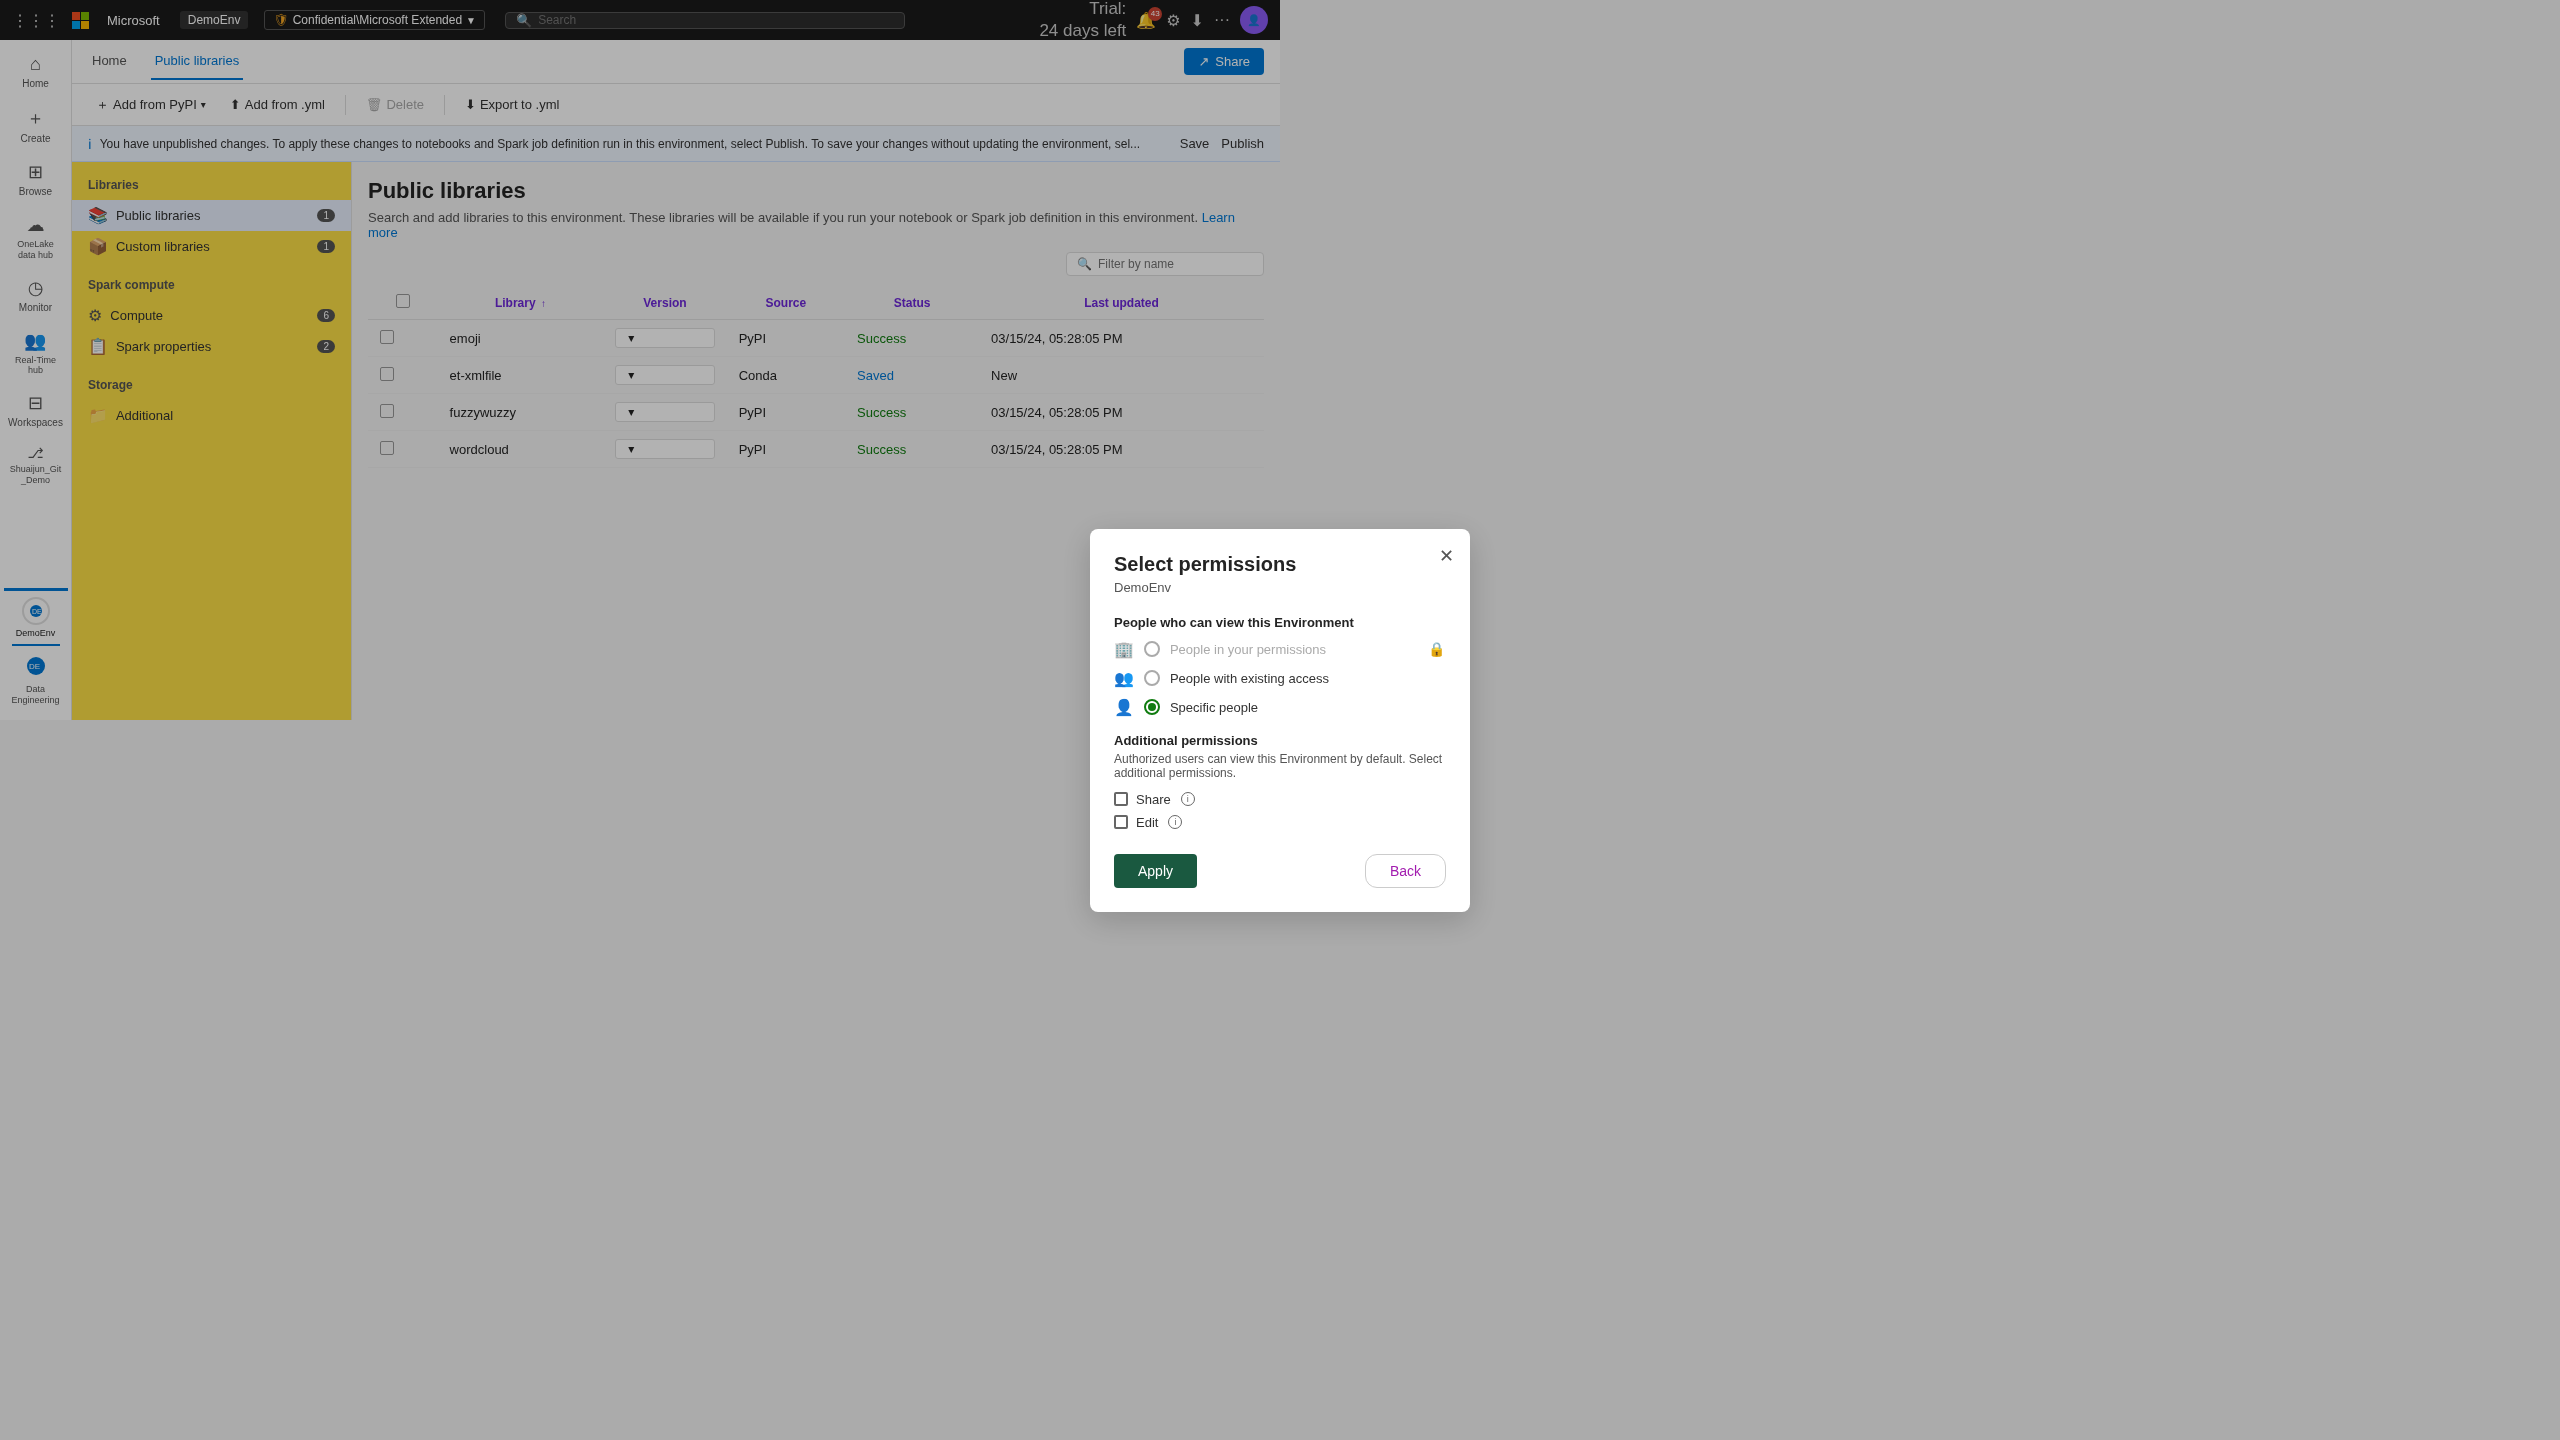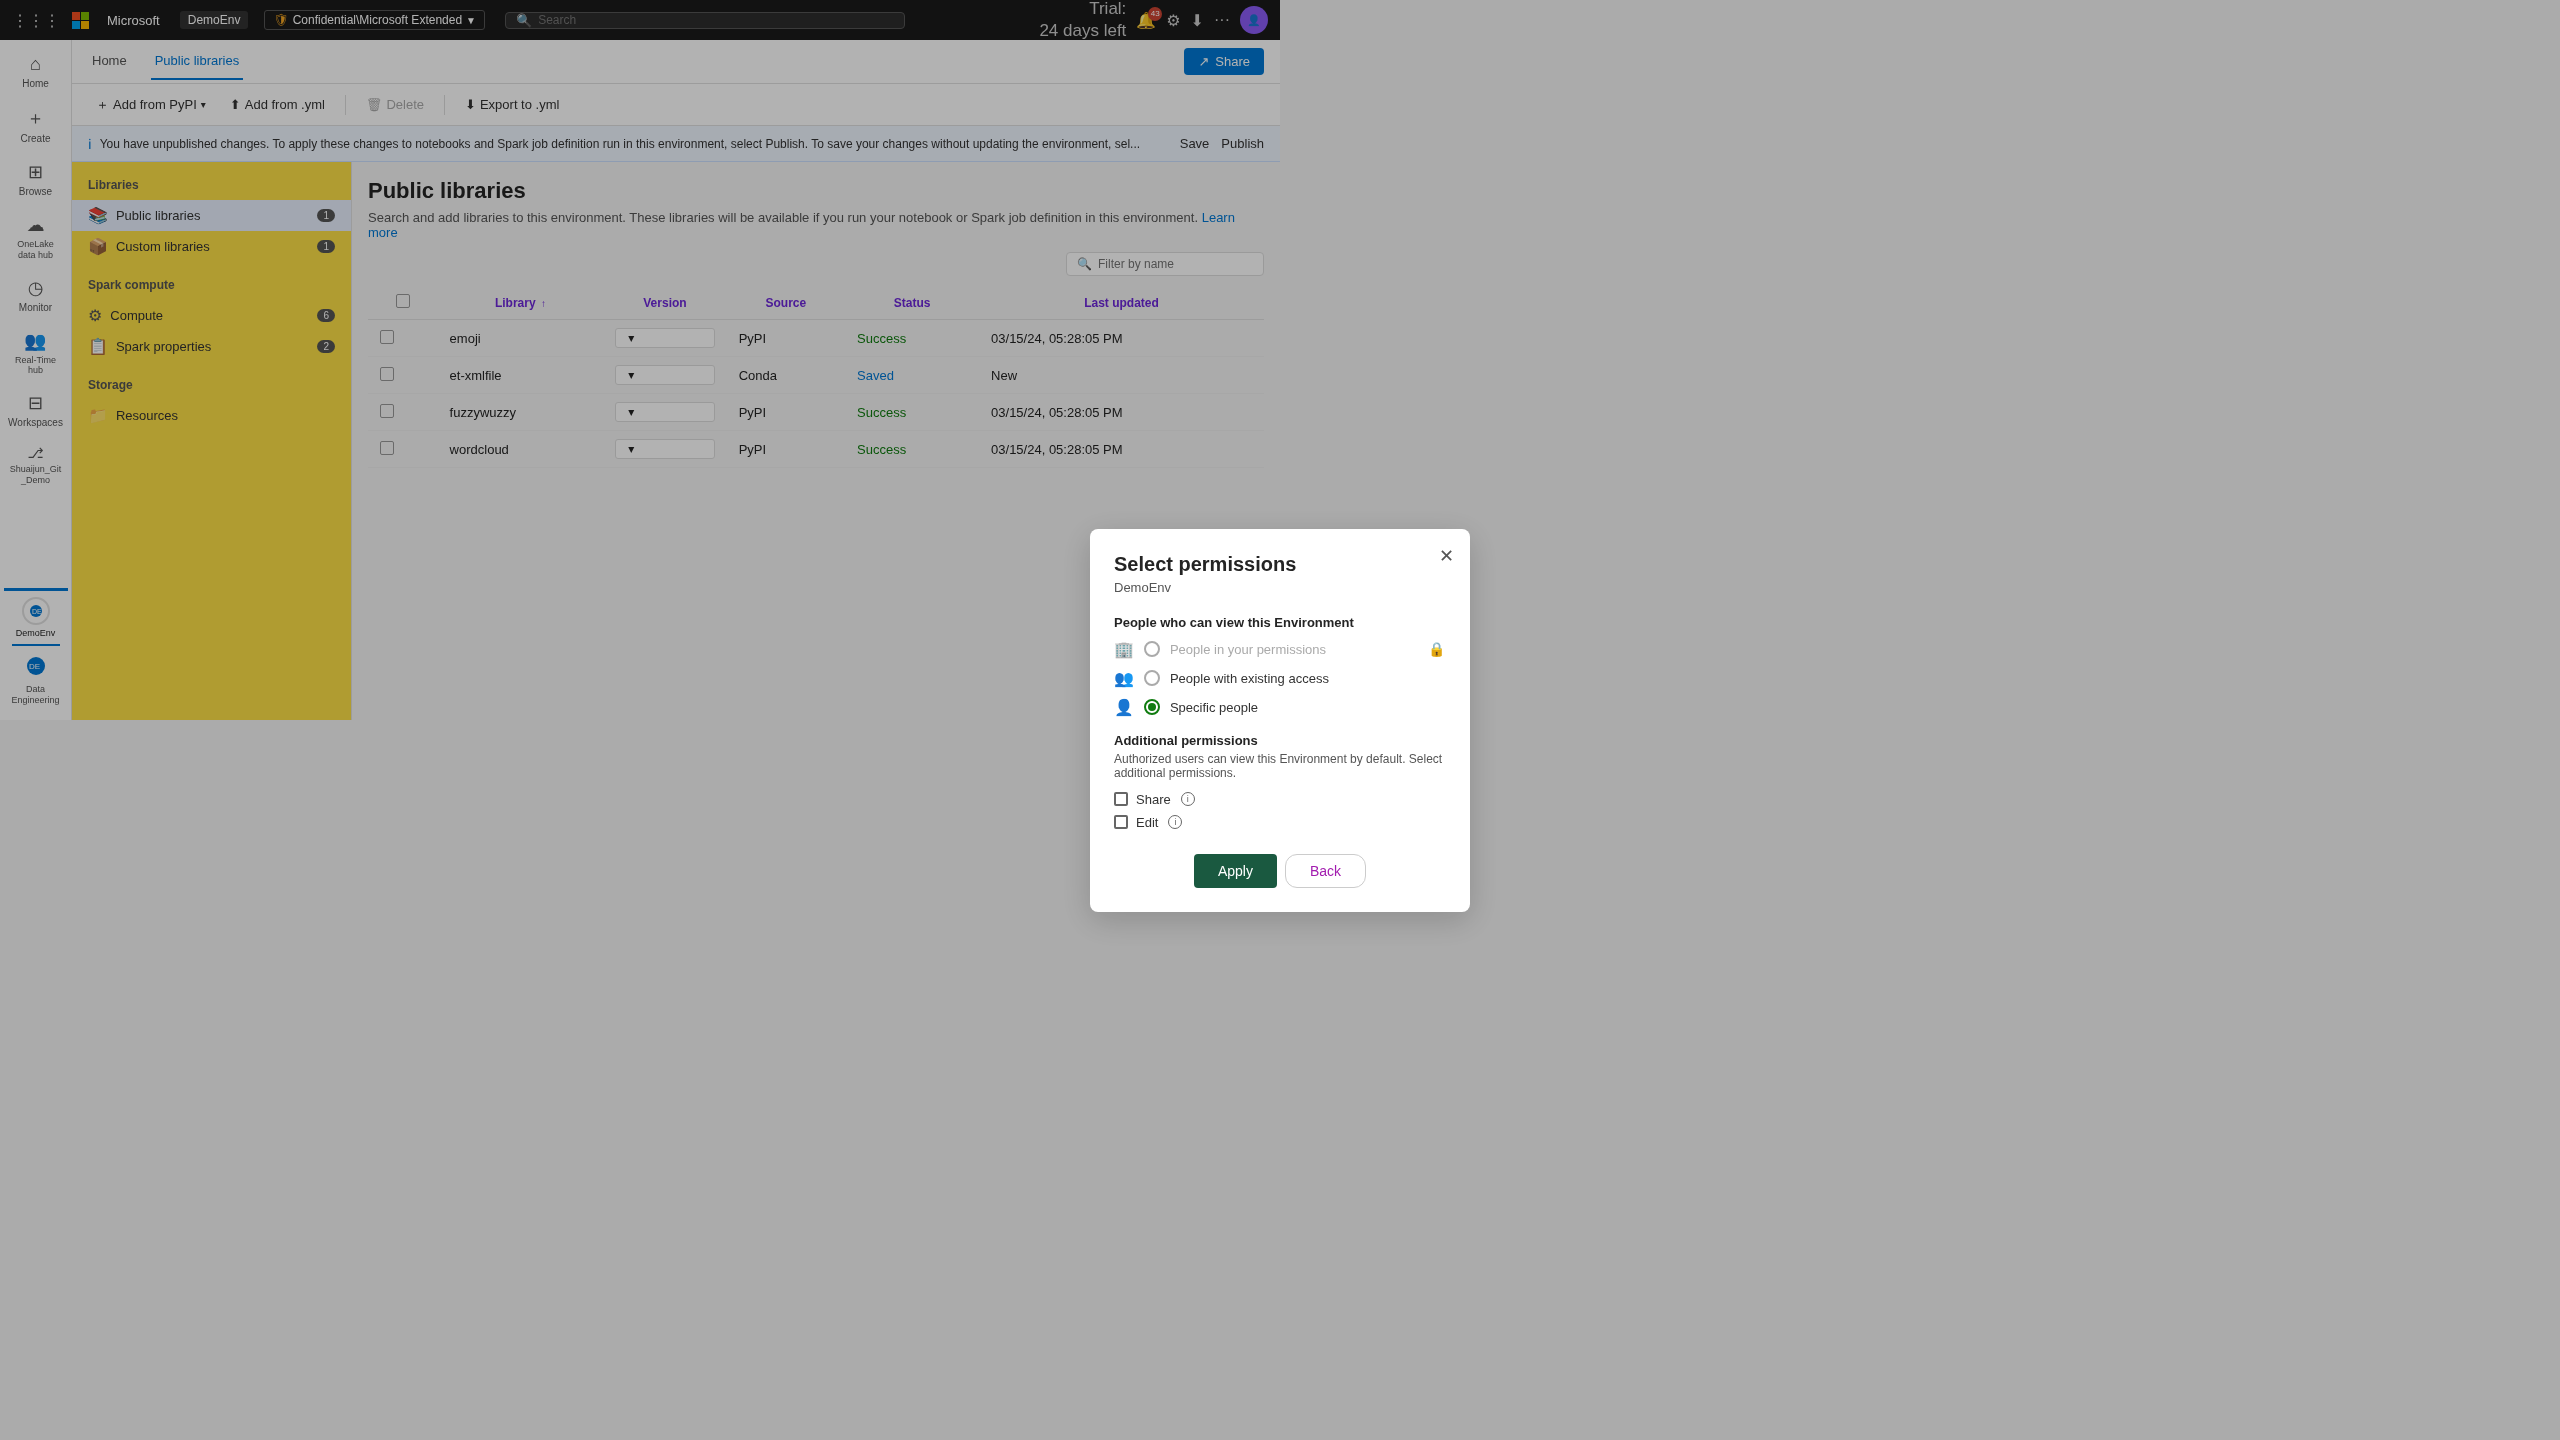--- a/index.html
+++ b/index.html
@@ -100,21 +100,21 @@
     .radio-outer.checked { border-color: #107c10; }
     .radio-inner { width: 8px; height: 8px; border-radius: 50%; background: #107c10; }
     .radio-icon { font-size: 16px; color: #555; }
     .radio-option.disabled .radio-icon { color: #ccc; }
     .additional-perms { margin-top: 16px; }
     .additional-perms-title { font-size: 13px; font-weight: 600; color: #242424; margin-bottom: 4px; }
     .additional-perms-desc { font-size: 12px; color: #555; margin-bottom: 12px; }
     .checkbox-option { display: flex; align-items: center; gap: 8px; margin-bottom: 8px; font-size: 13px; color: #333; cursor: pointer; }
     .checkbox-box { width: 14px; height: 14px; border: 2px solid #666; border-radius: 2px; flex-shrink: 0; }
     .info-circle { display: inline-flex; align-items: center; justify-content: center; width: 14px; height: 14px; border-radius: 50%; border: 1px solid #666; font-size: 9px; color: #666; margin-left: 2px; }
-    .modal-footer { display: flex; gap: 8px; justify-content: center; margin-top: 24px; }
+    .modal-footer { display: flex; gap: 8px; justify-content: space-between; margin-top: 24px; }
     .btn-primary { background: #1a5940; color: #fff; border: none; border-radius: 4px; padding: 8px 24px; font-size: 14px; cursor: pointer; font-weight: 500; }
     .btn-secondary { background: none; color: #a21caf; border: 1px solid #ccc; border-radius: 12px; padding: 8px 24px; font-size: 14px; cursor: pointer; }
 
     
     .demoenv-item { display: flex; flex-direction: column; align-items: center; gap: 3px; padding: 6px 8px; cursor: pointer; width: 64px; border-top: 3px solid #0078d4; }
     .demoenv-icon { width: 28px; height: 28px; background: #fff; border-radius: 50%; display: flex; align-items: center; justify-content: center; border: 2px solid #e0e0e0; }
     .demoenv-icon svg { width: 16px; height: 16px; }
 
     
     .sort-arrow { font-size: 10px; margin-left: 2px; }
@@ -288,21 +288,21 @@
             <span class="icon">📋</span>
             <span>Spark properties</span>
             <span class="badge">2</span>
           </div>
         </div>
 
         <div class="left-panel-section">
           <div class="left-panel-section-title">Storage</div>
           <div class="left-panel-item">
             <span class="icon">📁</span>
-            <span>Resources</span>
+            <span>Additional</span>
           </div>
         </div>
       </div>
 
       <div class="right-content">
         <div class="right-header">
           <h2>Public libraries</h2>
           <p>
             <span>Search and add libraries to this environment. These libraries will be available if you run your notebook or Spark job definition in this environment.</span>
             <a href="#">Learn more</a>

